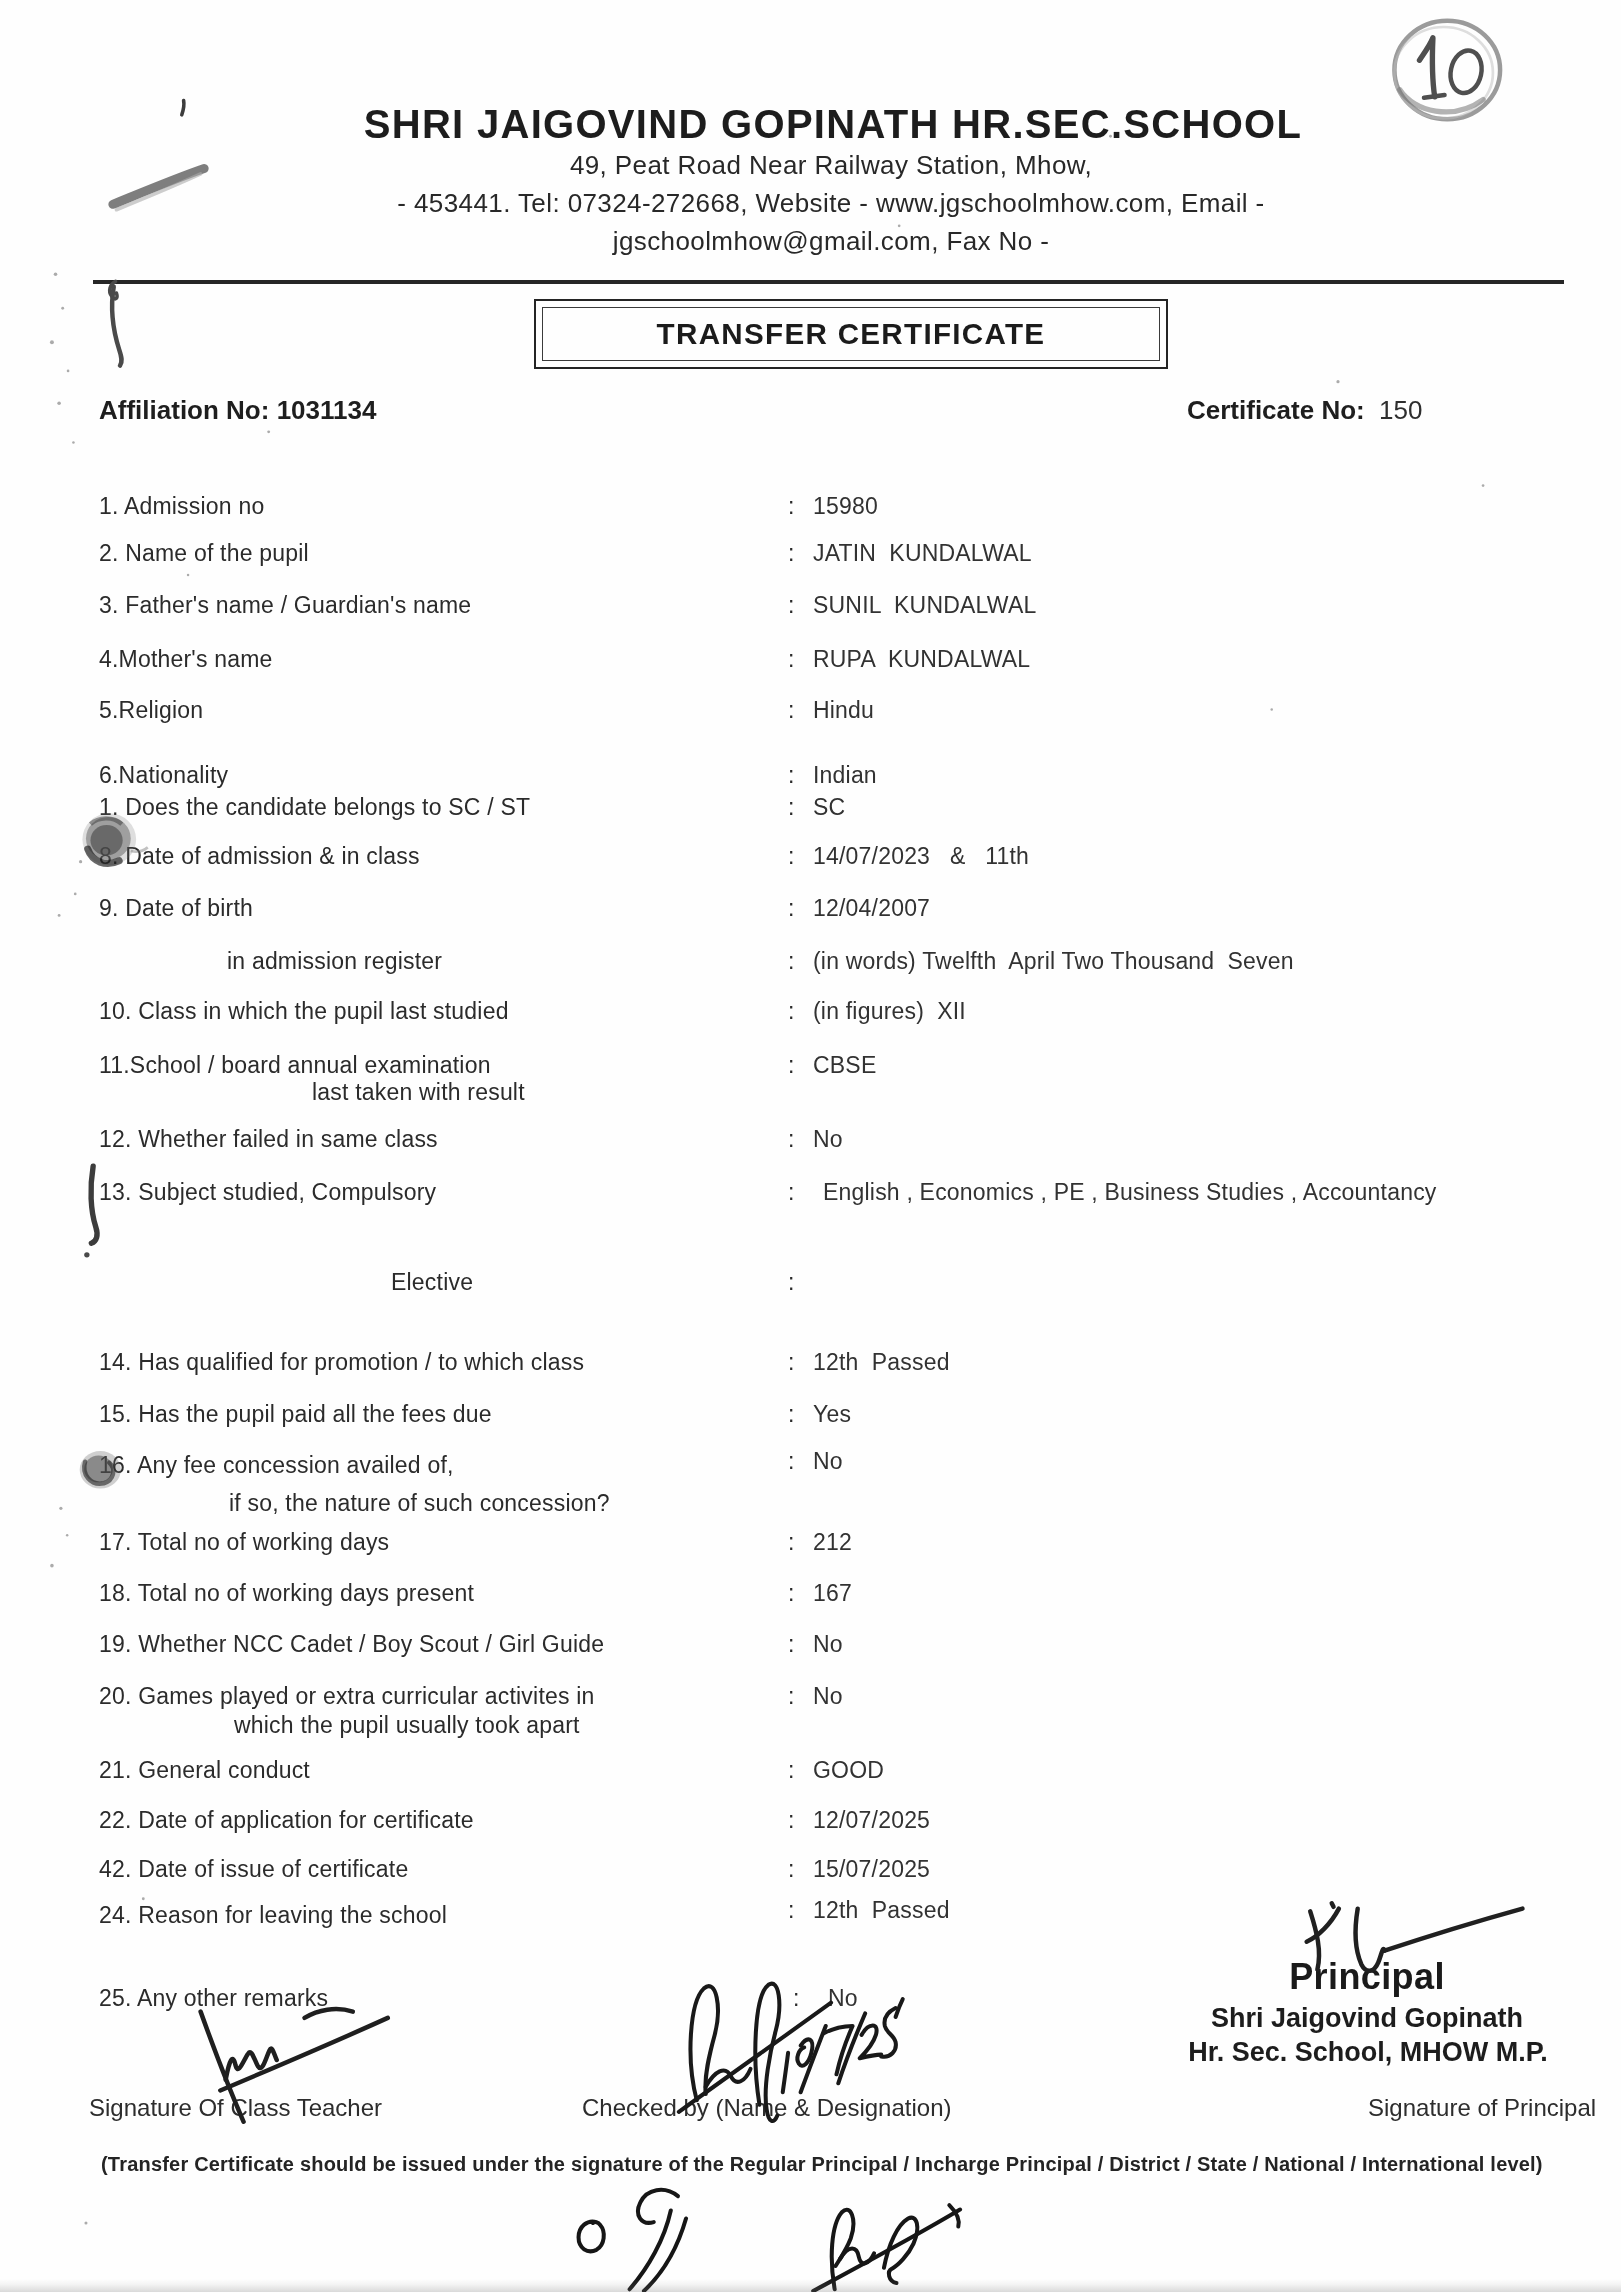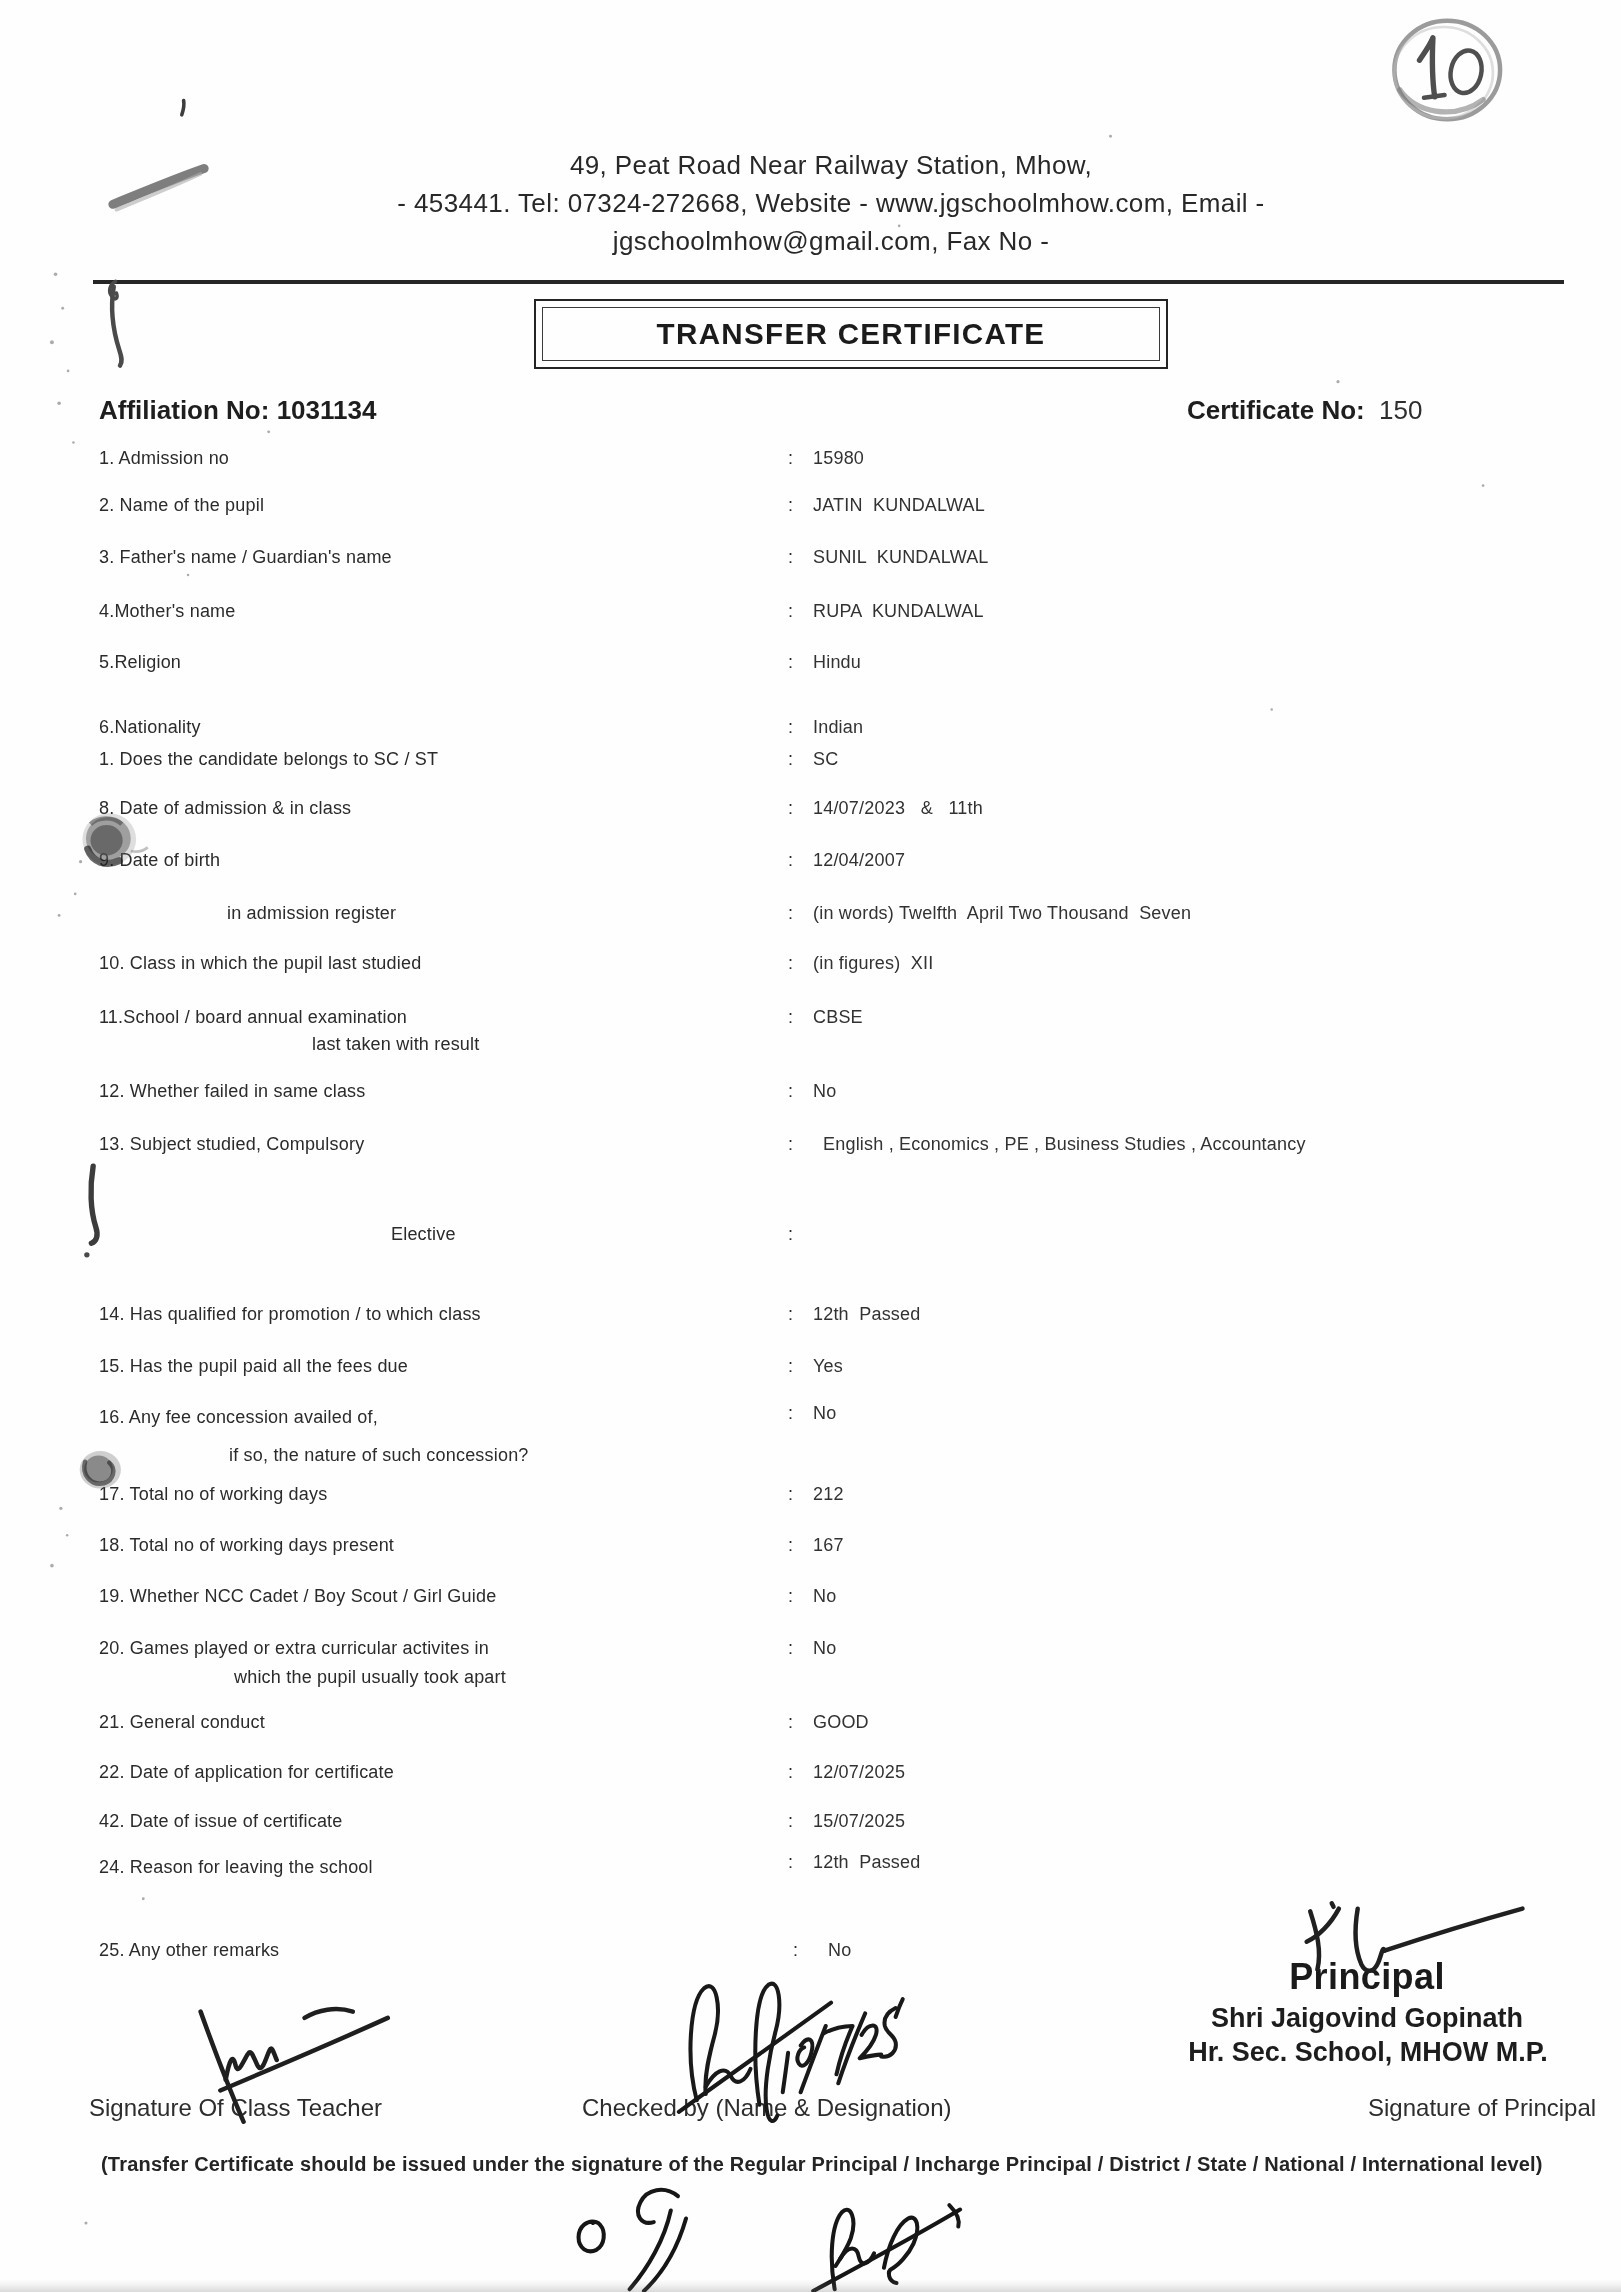--- a/index.html
+++ b/index.html
@@ -20,41 +20,42 @@
   .title-box{
     position:absolute;top:299px;left:534px;width:630px;height:66px;
     border:2.7px solid #242424;outline:1.8px solid #3a3a3a;outline-offset:-9px;
     display:flex;align-items:center;justify-content:center;
   }
   .doc-title{font-size:29.6px;font-weight:bold;letter-spacing:1.3px;color:#1b1b1b;white-space:pre;}
   .affiliation{top:395px;left:99px;font-size:26px;font-weight:bold;color:#1e1e1e;}
   .certline{top:395px;left:1187px;font-size:26px;color:#1e1e1e;}
   .certline .lblb{font-weight:bold;}
   .certline .cval{margin-left:14.3px;font-weight:normal;color:#2e2e2e;}
-  .row{position:absolute;left:0;width:1621px;height:30px;line-height:30px;font-size:18px;}
+  .row{position:absolute;left:0;width:1621px;height:30px;line-height:30px;font-size:23px;margin-top:48px;}
   .row .lbl{position:absolute;left:99px;top:0;color:#2b2b2b;white-space:pre;letter-spacing:0.2px;}
   .row .col{position:absolute;left:788px;top:0;color:#2b2b2b;}
   .row .val{position:absolute;left:813px;top:0;color:#323232;white-space:pre;letter-spacing:0.2px;}
   .principal-title{top:1956px;left:1367px;font-size:36px;font-weight:bold;color:#1a1a1a;letter-spacing:0.4px;}
   .principal-l1{top:2003px;left:1367px;font-size:27px;font-weight:bold;color:#1d1d1d;}
   .principal-l2{top:2037px;left:1368px;font-size:27px;font-weight:bold;color:#1d1d1d;}
   .sig-label{top:2094px;font-size:24px;color:#2d2d2d;}
   .sig-teacher{left:89px;}
   .sig-checked{left:582px;}
   .sig-principal{left:1368px;}
   .footnote{top:2153px;left:101px;font-size:20px;font-weight:bold;color:#242424;letter-spacing:0.2px;}
   .artifacts{position:absolute;top:0;left:0;width:1621px;height:2293px;pointer-events:none;}
   .bottom-shadow{position:absolute;bottom:0;left:0;width:1621px;height:14.3px;
     background:linear-gradient(to top,rgba(110,110,110,.28),rgba(150,150,150,.1) 60%,transparent);}
 </style>
 </head>
 <body>
 
 <div class="page">
 
+  <div class="abs ctr school-name">SHRI JAIGOVIND GOPINATH HR.SEC.SCHOOL</div>
   <div class="abs ctr addr addr1">49, Peat Road Near Railway Station, Mhow,</div>
   <div class="abs ctr addr addr2">- 453441. Tel: 07324-272668, Website - www.jgschoolmhow.com, Email -</div>
   <div class="abs ctr addr addr3">jgschoolmhow@gmail.com, Fax No -</div>
   <div class="header-rule"></div>
   <div class="title-box">
     <span class="doc-title">TRANSFER CERTIFICATE</span>
   </div>
   <div class="abs affiliation">Affiliation No: 1031134</div>
   <div class="abs certline"><span class="lblb">Certificate No:</span><span class="cval">150</span></div>
 

